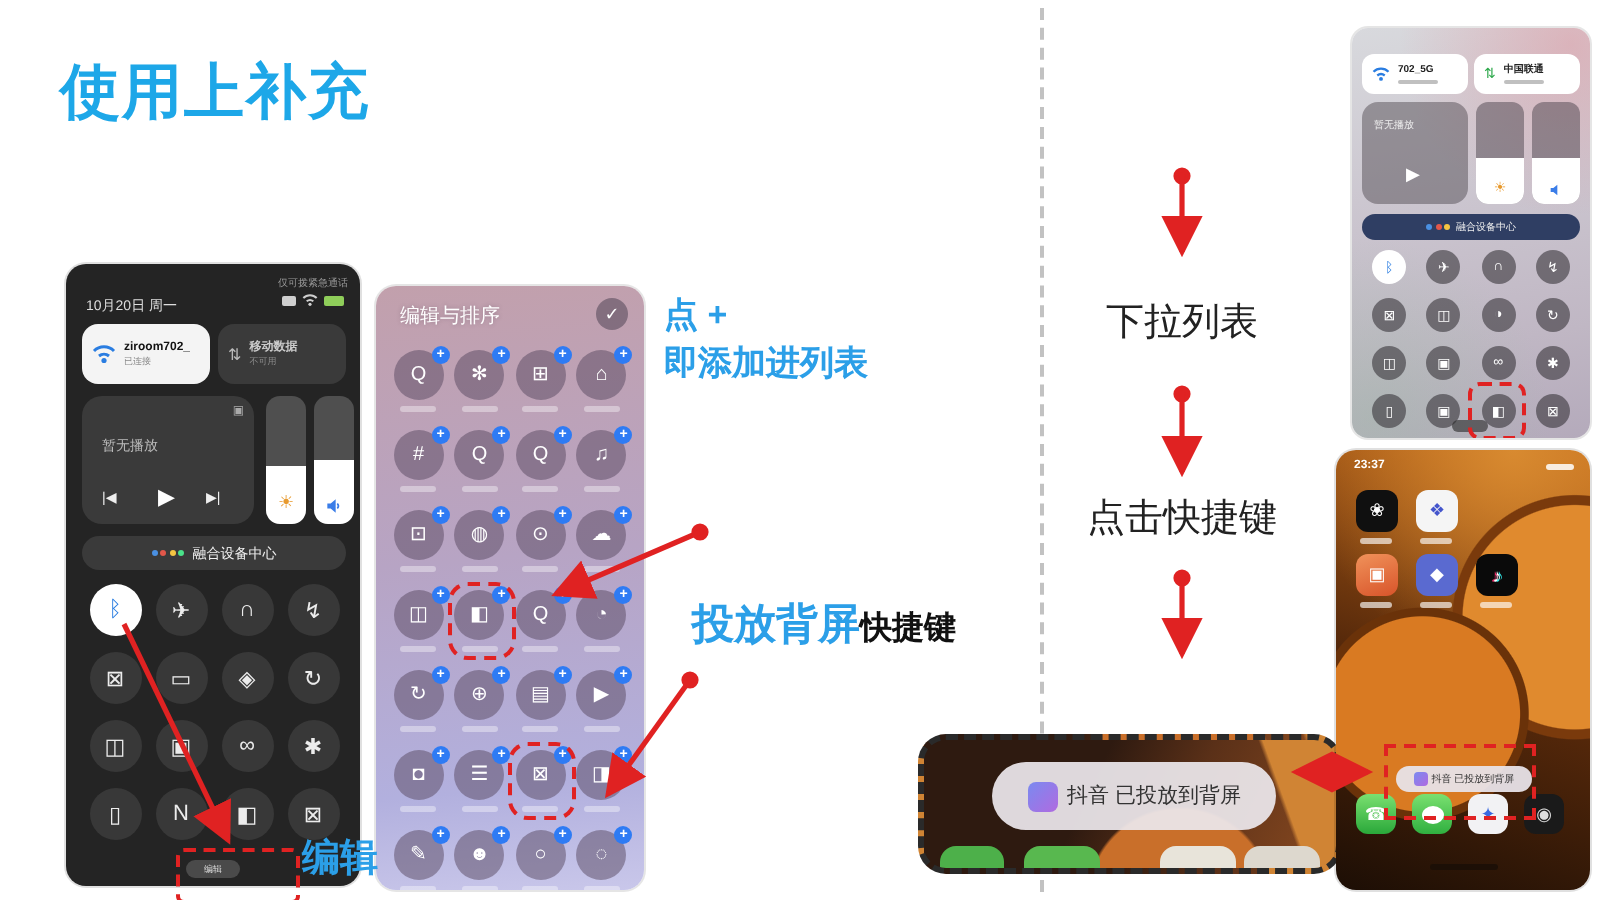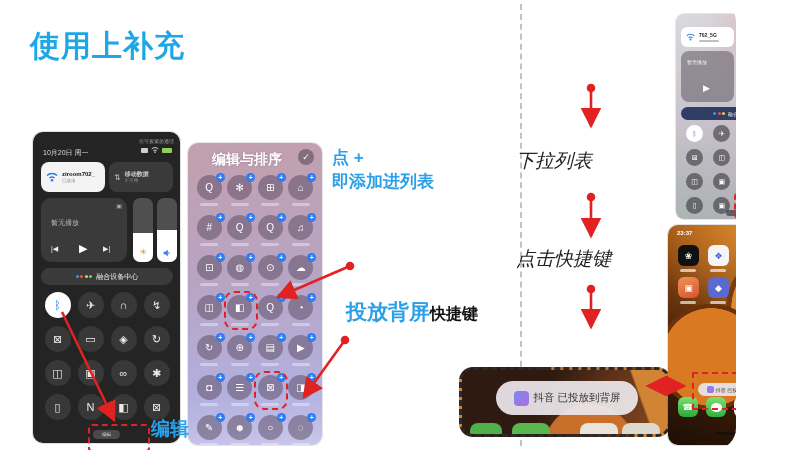--- a/index.html
+++ b/index.html
@@ -1,16 +1,16 @@
 <!DOCTYPE html>
 <html><head>
 <meta charset="utf-8">
 <style>
   html,body{margin:0;padding:0;background:#fff;}
-  .canvas{position:relative;width:736px;height:450px;background:#fff;overflow:hidden;
+  .canvas{position:relative;width:800px;height:450px;background:#fff;overflow:hidden;
           font-family:"Liberation Sans","DejaVu Sans",sans-serif;border-radius:22px;}
   .abs{position:absolute;}
 
   
   .slide-title{left:30px;top:26px;font-size:30px;font-weight:800;color:#1da7e8;letter-spacing:1px;}
   .slide-subtitle{left:30px;top:84px;font-size:17px;color:#1c1c1c;}
 
   
   .divider{left:520px;top:4px;height:442px;width:0;border-left:2px dashed #c2c2c2;}
 
@@ -49,21 +49,21 @@
   .lp-editpill{left:60px;top:298px;width:27px;height:9px;background:#4a4a4a;border-radius:5px;
                font-size:4.5px;color:#ddd;display:flex;align-items:center;justify-content:center;}
   
   .lp-edit-dash{left:88px;top:424px;width:58px;height:24px;border:2.5px dashed #e02222;border-radius:4px;z-index:60;}
   .edit-callout{left:151px;top:416px;font-size:19px;font-weight:600;color:#2b9fe8;z-index:61;}
 
   
   .mphone{left:188px;top:143px;width:134px;height:302px;border-radius:10px;overflow:hidden;
           background:linear-gradient(175deg,#c2a0ac 0%,#b7a4c4 45%,#b2b0de 82%,#c9c7ea 100%);
           box-shadow:0 0 0 1px rgba(0,0,0,.10);}
-  .mp-title{left:24px;top:8px;font-size:14px;font-weight:700;color:#fff;text-shadow:0 0 2px rgba(90,70,90,.4);}
+  .mp-title{left:12px;top:8px;font-size:10px;font-weight:400;color:#fff;text-shadow:0 0 2px rgba(90,70,90,.4);}
   .mp-check{right:8px;top:6px;width:16px;height:16px;border-radius:50%;background:rgba(80,70,85,.55);
             color:#fff;font-size:9px;display:flex;align-items:center;justify-content:center;}
   .mp-grid{left:6px;top:32px;width:122px;display:grid;grid-template-columns:repeat(4,1fr);}
   .mp-cell{position:relative;height:40px;display:flex;flex-direction:column;align-items:center;}
   .mp-circle{position:relative;width:25px;height:25px;border-radius:50%;background:rgba(88,72,95,.5);
              display:flex;align-items:center;justify-content:center;}
   .mp-glyph{color:#fff;font-size:10px;}
   .mp-badge{position:absolute;top:-2px;right:-3px;width:9px;height:9px;border-radius:50%;background:#2e7bf4;
             color:#fff;font-size:7px;line-height:9px;text-align:center;font-weight:700;}
   .mp-bar{width:18px;height:3px;margin-top:3px;border-radius:2px;background:rgba(255,255,255,.38);}
@@ -72,21 +72,21 @@
 
   
   .plus-note{left:332px;top:146px;font-size:17px;color:#2b9fe8;font-weight:600;line-height:24px;}
   .callout{font-weight:800;font-size:21px;color:#2b9fe8;margin-top:48px;}
   .callout .rest{font-weight:600;font-size:16px;color:#111;}
   .co-cast{left:346px;top:250px;}
   .co-shot{left:346px;top:318px;}
 
   
   .flow-title{left:516px;top:44px;width:150px;text-align:center;font-size:22px;font-weight:800;color:#2b9fe8;}
-  .flow-step{left:516px;width:150px;text-align:left;font-size:19px;color:#222;font-style:italic;}
+  .flow-step{left:516px;width:150px;text-align:center;font-size:19px;color:#222;}
   .fs1{top:148px;} .fs2{top:246px;} .fs3{top:338px;}
 
   
   .zbox{left:459px;top:367px;width:212px;height:70px;border:3px dashed #2a2a2a;border-radius:14px;
         overflow:hidden;box-sizing:border-box;
         background:
           radial-gradient(circle at 62% 125%, #c96f2a 0 30%, rgba(0,0,0,0) 31%),
           linear-gradient(250deg, #d08434 0 16%, rgba(0,0,0,0) 17%),
           linear-gradient(115deg, #2e1a10 0 40%, #5a3018 62%, #8a4a20 100%);}
   .blob{position:absolute;bottom:-9px;height:20px;border-radius:8px;}

